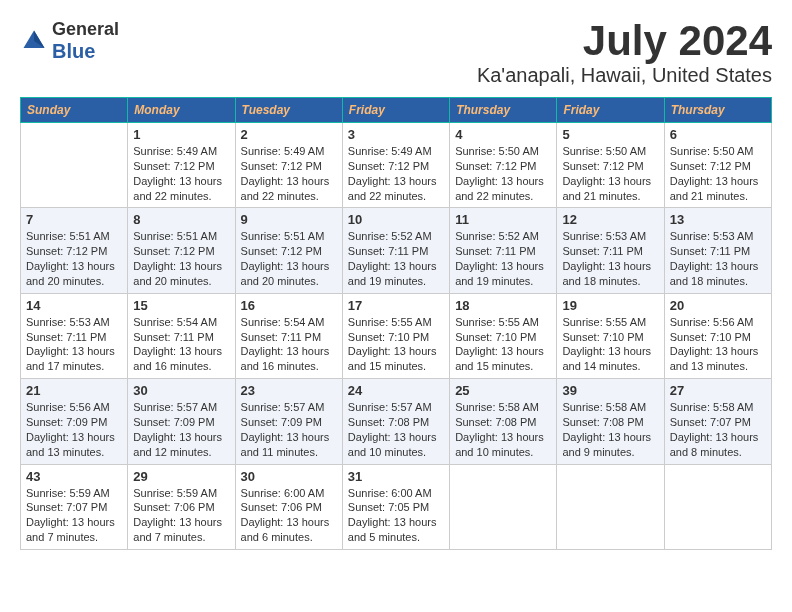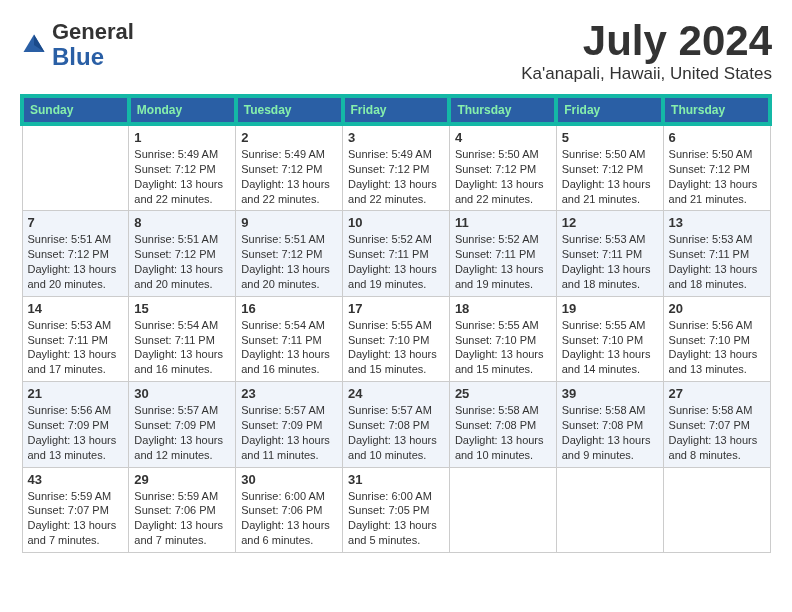--- a/index.html
+++ b/index.html
@@ -20,59 +20,60 @@
       display: flex;
       align-items: center;
       gap: 4px;
     }
     .logo-text {
       display: flex;
       flex-direction: column;
       line-height: 1.1;
     }
     .logo-general {
-      font-size: 22px;
+      font-size: 18px;
       font-weight: bold;
       color: #333;
     }
     .logo-blue {
-      font-size: 24px;
+      font-size: 20px;
       font-weight: bold;
       color: #2a5fa5;
     }
     .logo-icon {
       width: 28px;
       height: 28px;
     }
     .title-area {
       text-align: right;
     }
     .month-title {
       font-size: 42px;
       font-weight: bold;
       color: #333;
       line-height: 1;
     }
     .location-title {
-      font-size: 17px;
+      font-size: 20px;
       color: #333;
       margin-top: 2px;
     }
     .calendar-table {
       width: 100%;
       border-collapse: collapse;
       font-size: 11px;
     }
     .calendar-table th {
       background-color: #2a5fa5;
-      color: #86efac;
+      color: #fdba74;
       text-align: left;
       padding: 5px 6px;
       font-size: 12px;
-      border: 4px solid #14b8a6;
+      border: 1px solid #14b8a6;
+      font-style: italic;
     }
     .calendar-table td {
       border: 1px solid #ccc;
       vertical-align: top;
       padding: 4px 5px;
       width: calc(100% / 7);
       min-height: 80px;
     }
     .day-number {
       font-size: 13px;

